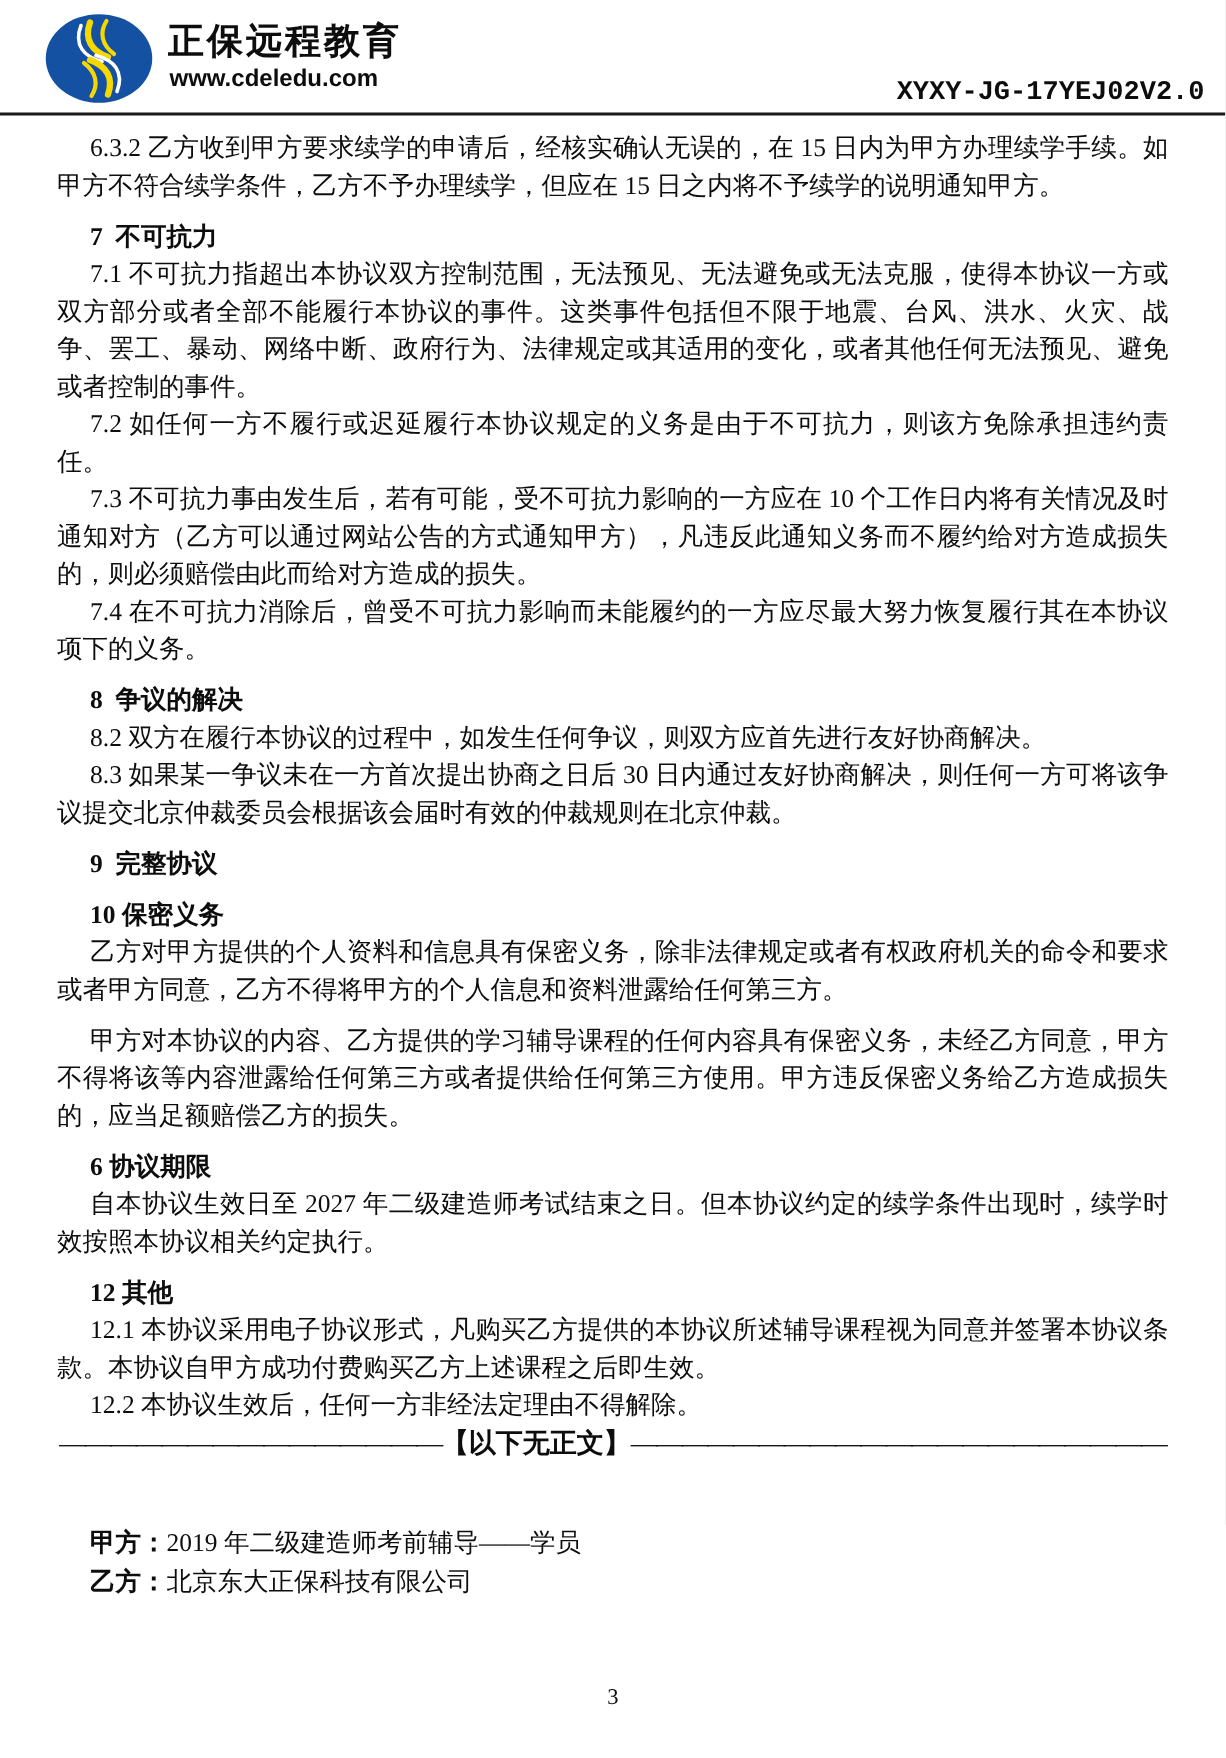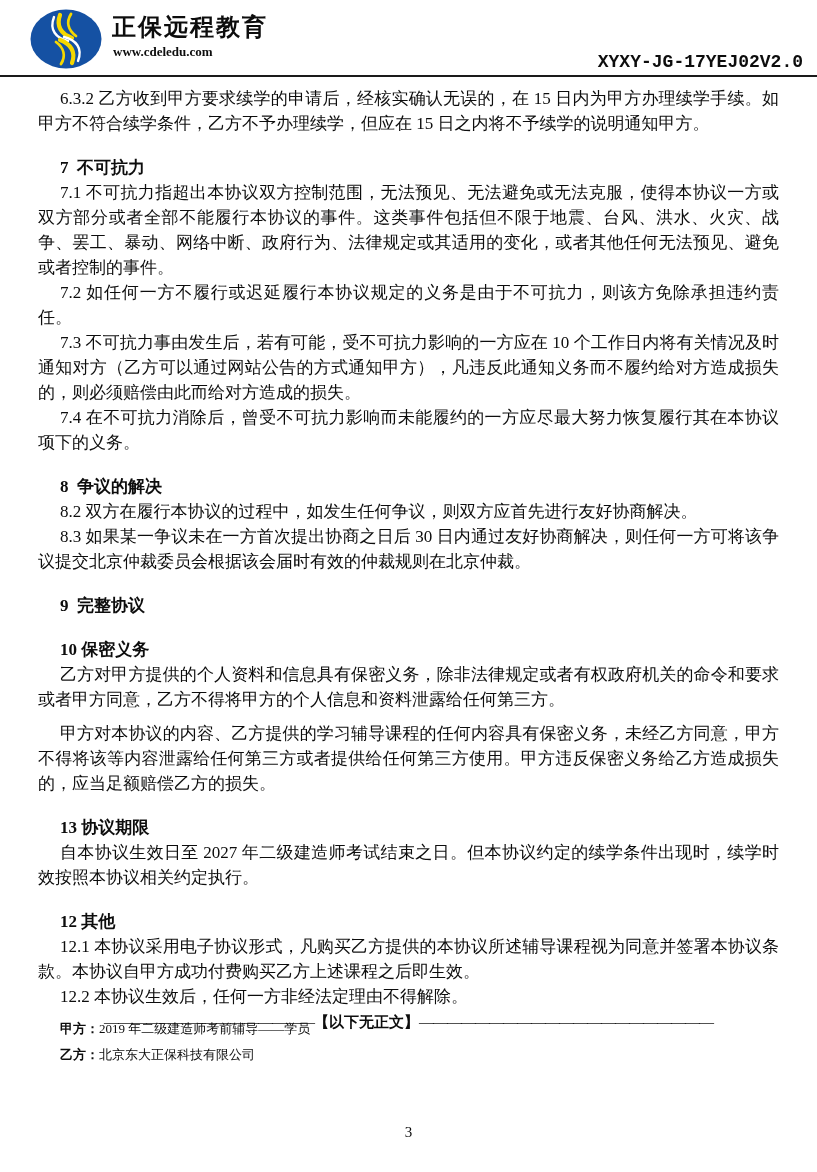--- a/index.html
+++ b/index.html
@@ -34,23 +34,23 @@
     font-family: "Liberation Sans", "DejaVu Sans", sans-serif;
     font-weight: bold;
     font-size: 24px;
     letter-spacing: 2px;
     color: #0d0d0d;
     white-space: nowrap;
   }
   .brand-site {
     position: absolute;
     left: 113px; top: 44px;
-    font-family: Liberation Serif, serif;
+    font-family: Liberation Sans, sans-serif;
     font-weight: bold;
-    font-size: 13px;
+    font-size: 16px;
     color: #0d0d0d;
     white-space: nowrap;
   }
   .doc-code {
     position: absolute;
     right: 14px; top: 52px;
     font-family: "Liberation Mono", "DejaVu Sans Mono", monospace;
     font-weight: bold;
     font-size: 18px;
     color: #0d0d0d;
@@ -65,40 +65,40 @@
     width: 741px;
     font-size: 17px;
     line-height: 25px;
     text-align: justify;
     color: #0d0d0d;
   }
   .para { text-indent: 22px; }
   .heading {
     font-weight: bold;
     text-indent: 22px;
-    margin-top: 19px;
+    margin-top: 9px;
     white-space: pre-wrap;
   }
   .spaced { margin-top: 9px; }
 
   .separator {
     margin-top: 1px;
     text-align: center;
     white-space: nowrap;
     overflow: hidden;
-    font-size: 15px;
+    font-size: 18px;
     letter-spacing: -1px;
   }
   .separator .sep-label { font-weight: bold; letter-spacing: 0; }
 
   
   .signature {
     position: absolute;
     left: 60px; top: 1016px;
-    font-size: 13px;
+    font-size: 17px;
     line-height: 26px;
     color: #0d0d0d;
   }
   .sig-label { font-weight: bold; }
 
   
   .footer-page {
     position: absolute;
     left: 0; right: 0;
     top: 1124px;
@@ -136,21 +136,21 @@
     <p class="para">7.2 如任何一方不履行或迟延履行本协议规定的义务是由于不可抗力，则该方免除承担违约责任。</p>
     <p class="para">7.3 不可抗力事由发生后，若有可能，受不可抗力影响的一方应在 10 个工作日内将有关情况及时通知对方（乙方可以通过网站公告的方式通知甲方），凡违反此通知义务而不履约给对方造成损失的，则必须赔偿由此而给对方造成的损失。</p>
     <p class="para">7.4 在不可抗力消除后，曾受不可抗力影响而未能履约的一方应尽最大努力恢复履行其在本协议项下的义务。</p>
     <p class="heading">8  争议的解决</p>
     <p class="para">8.2 双方在履行本协议的过程中，如发生任何争议，则双方应首先进行友好协商解决。</p>
     <p class="para">8.3 如果某一争议未在一方首次提出协商之日后 30 日内通过友好协商解决，则任何一方可将该争议提交北京仲裁委员会根据该会届时有效的仲裁规则在北京仲裁。</p>
     <p class="heading">9  完整协议</p>
     <p class="heading">10 保密义务</p>
     <p class="para">乙方对甲方提供的个人资料和信息具有保密义务，除非法律规定或者有权政府机关的命令和要求或者甲方同意，乙方不得将甲方的个人信息和资料泄露给任何第三方。</p>
     <p class="para spaced">甲方对本协议的内容、乙方提供的学习辅导课程的任何内容具有保密义务，未经乙方同意，甲方不得将该等内容泄露给任何第三方或者提供给任何第三方使用。甲方违反保密义务给乙方造成损失的，应当足额赔偿乙方的损失。</p>
-    <p class="heading">13 协议期限</p>
+    <p class="heading">6 协议期限</p>
     <p class="para">自本协议生效日至 2027 年二级建造师考试结束之日。但本协议约定的续学条件出现时，续学时效按照本协议相关约定执行。</p>
     <p class="heading">12 其他</p>
     <p class="para">12.1 本协议采用电子协议形式，凡购买乙方提供的本协议所述辅导课程视为同意并签署本协议条款。本协议自甲方成功付费购买乙方上述课程之后即生效。</p>
     <p class="para">12.2 本协议生效后，任何一方非经法定理由不得解除。</p>
 
     <div class="separator">
       <span>———————————————</span><span class="sep-label">【以下无正文】</span><span>—————————————————————</span>
     </div>
   </div>
 

